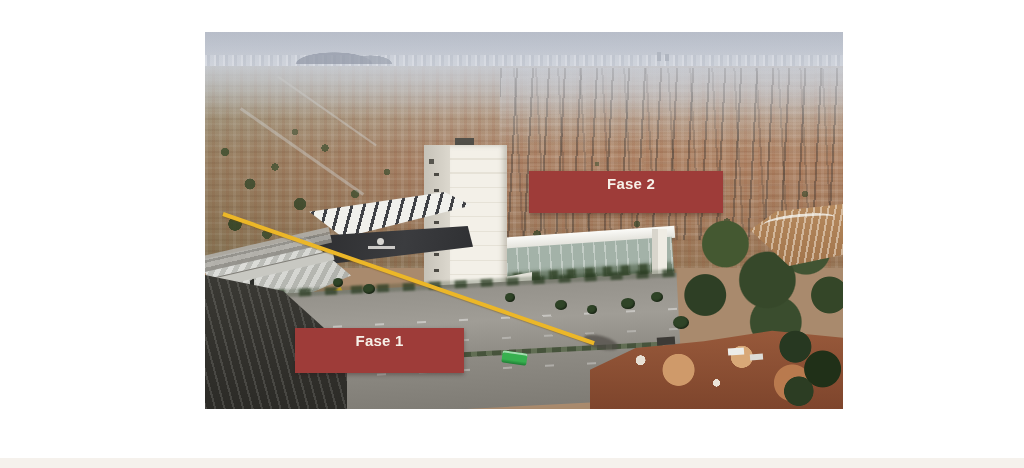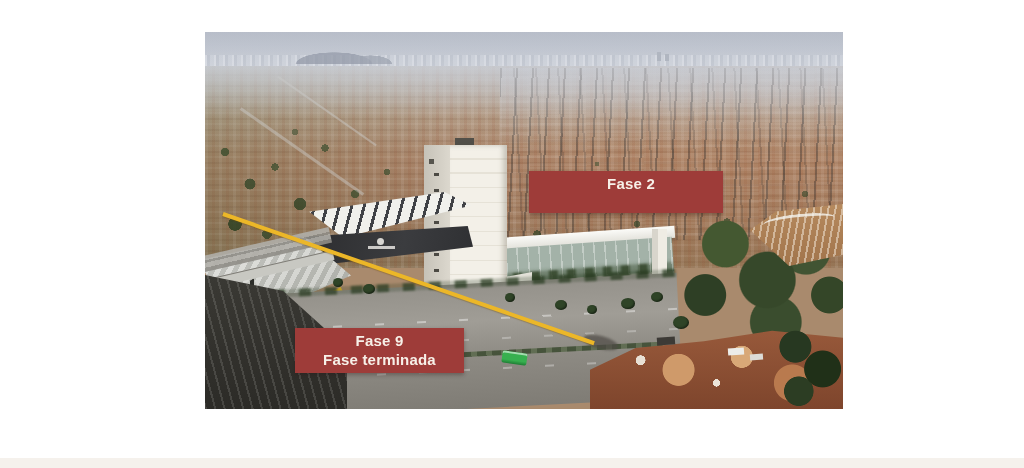--- a/index.html
+++ b/index.html
@@ -286,20 +286,19 @@
 
     <div class="photo-haze"></div>
 
     <div class="divider-line" style="background-color: rgb(236, 183, 40);"></div>
 
     <div class="phase-label label-phase2" style="background-color: rgb(158, 60, 57); color: rgb(247, 240, 232); padding-left: 10px;">
       <div style="position:static;">Fase 2</div>
     </div>
 
     <div class="phase-label label-phase1" style="background-color: rgb(158, 60, 57); color: rgb(247, 240, 232);">
-      <div style="position:static;">Fase 9</div>
-      <div style="position:static;">Fase terminada</div>
+      <div style="position:static;">Fase 1</div>
     </div>
 
   </div>
 
   <div class="footer-strip" style="background-color: rgb(245, 241, 236);"></div>
 </div>
 
 </body></html>

